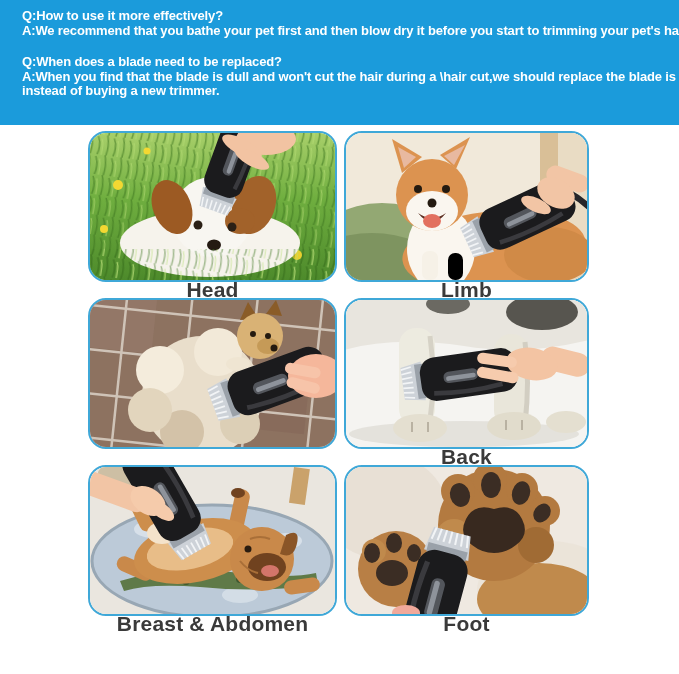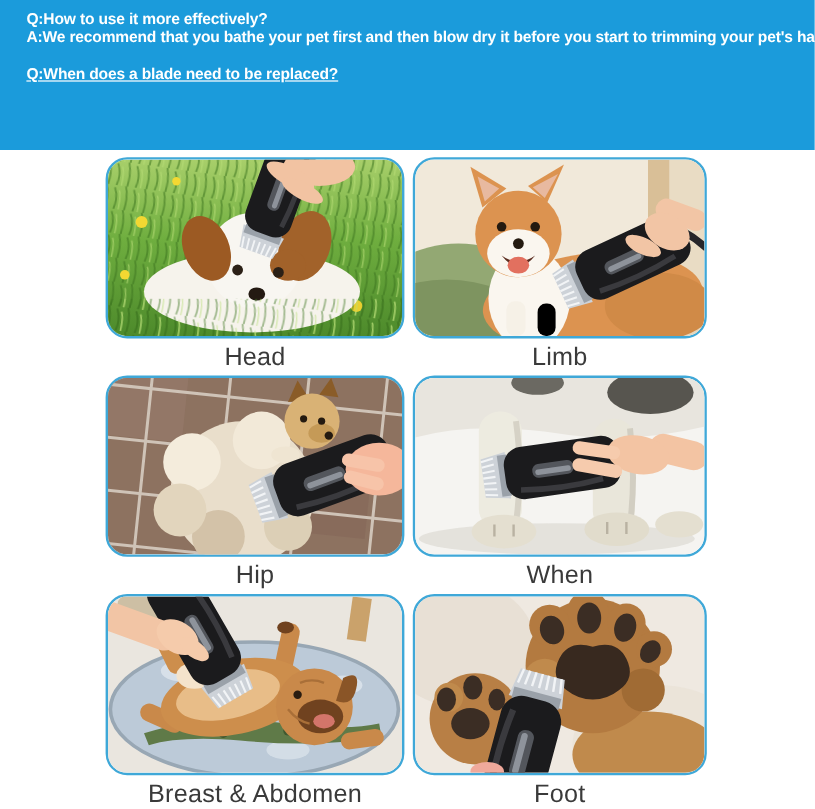--- a/index.html
+++ b/index.html
@@ -11,36 +11,36 @@
     overflow:hidden;
   }
   .banner {
     position:absolute; top:0; left:0; width:679px; height:125px;
     background:var(--banner-bg,#1b9bdb);
     color:var(--banner-text,#ffffff);
     padding:9px 18px 0 22px;
     font-weight:bold; font-size:13px; line-height:14.6px;
     letter-spacing:-0.15px; white-space:nowrap; overflow:hidden;
   }
-  .banner .qa + .qa { margin-top:17px;text-decoration:underline; }
+  .banner .qa + .qa { margin-top:17px; }
   .grid {
     position:absolute; top:131px; left:88px; width:501px;
     display:grid; grid-template-columns:249px 245px; column-gap:7px;
   }
   figure { margin:0; display:flex; flex-direction:column; }
   .photo {
     height:151px;
     border:2px solid var(--photo-border,#3fa8d8);
     border-radius:18px;
     overflow:hidden; background:#fff;
   }
   .photo svg { width:100%; height:100%; display:block; }
   figcaption {
-    height:31px; display:flex; align-items:center; justify-content:center;
-    font-size:21px; font-weight:normal;
+    height:16px; display:flex; align-items:center; justify-content:center;
+    font-size:21px; font-weight:bold;
     color:var(--caption-text,#3a3a3a); letter-spacing:0.2px;
   }
   .defs-holder { position:absolute; width:0; height:0; overflow:hidden; }
 </style>
 </head>
 <body>
 
 <svg class="defs-holder" aria-hidden="true">
   <defs>
     <g id="clipper">
@@ -63,20 +63,22 @@
   </defs>
 </svg>
 
 <header class="banner">
   <div class="qa">
     <p>Q:How to use it more effectively?</p>
     <p>A:We recommend that you bathe your pet first and then blow dry it before you start to trimming your pet's hair.</p>
   </div>
   <div class="qa">
     <p>Q:When does a blade need to be replaced?</p>
+    <p>A:When you find that the blade is dull and won't cut the hair during a \hair cut,we should replace the blade is</p>
+    <p>instead of buying a new trimmer.</p>
   </div>
 </header>
 
 <main class="grid">
 
   <figure>
     <div class="photo">
       <svg viewBox="0 0 245 147" preserveAspectRatio="xMidYMid slice">
         <defs>
           <linearGradient id="s1g" x1="0" y1="0" x2="0" y2="1">
@@ -185,21 +187,20 @@
           <ellipse cx="148" cy="64" rx="12" ry="7" fill="#efe5d2"></ellipse>
         </g>
         <use href="#clipper" transform="translate(150,95) rotate(250) scale(1.2)"></use>
         <g fill="#f5b79b">
           <ellipse cx="226" cy="76" rx="28" ry="22"></ellipse>
           <rect x="196" y="62" width="36" height="11" rx="5.5" transform="rotate(10 196 62)" fill="#f7c4a9"></rect>
           <rect x="198" y="76" width="34" height="11" rx="5.5" transform="rotate(14 198 76)" fill="#f7c4a9"></rect>
         </g>
       </svg>
     </div>
-    <figcaption>Hip</figcaption>
   </figure>
 
   <figure>
     <div class="photo">
       <svg viewBox="0 0 245 147" preserveAspectRatio="xMidYMid slice">
         <rect width="245" height="147" fill="#f5f4f1"></rect>
         <ellipse cx="120" cy="134" rx="115" ry="13" fill="#d8d5ce" opacity="0.6"></ellipse>
         <g>
           <path d="M0 0 H245 V40 Q180 56 120 46 Q50 36 0 50 Z" fill="#e8e5de"></path>
           <ellipse cx="198" cy="12" rx="36" ry="18" fill="#57554f"></ellipse>
@@ -217,21 +218,21 @@
         </g>
         <use href="#clipper" transform="translate(86,80) rotate(262) scale(1.15)"></use>
         <g fill="#f3c4a3">
           <rect x="200" y="44" width="50" height="24" rx="12" transform="rotate(14 200 44)"></rect>
           <ellipse cx="188" cy="64" rx="26" ry="16" transform="rotate(10 188 64)"></ellipse>
           <rect x="134" y="52" width="40" height="11" rx="5.5" transform="rotate(8 134 52)" fill="#f6cbad"></rect>
           <rect x="134" y="66" width="42" height="11" rx="5.5" transform="rotate(10 134 66)" fill="#f6cbad"></rect>
         </g>
       </svg>
     </div>
-    <figcaption>When</figcaption>
+    <figcaption>Back</figcaption>
   </figure>
 
   <figure>
     <div class="photo">
       <svg viewBox="0 0 245 147" preserveAspectRatio="xMidYMid slice">
         <rect width="245" height="147" fill="#eae6df"></rect>
         <rect x="204" y="0" width="16" height="36" fill="#caa26b" transform="rotate(8 204 0)"></rect>
         <ellipse cx="40" cy="6" rx="32" ry="12" fill="#cdbfa4"></ellipse>
         <g>
           <ellipse cx="122" cy="94" rx="120" ry="56" fill="#bccad8"></ellipse>

